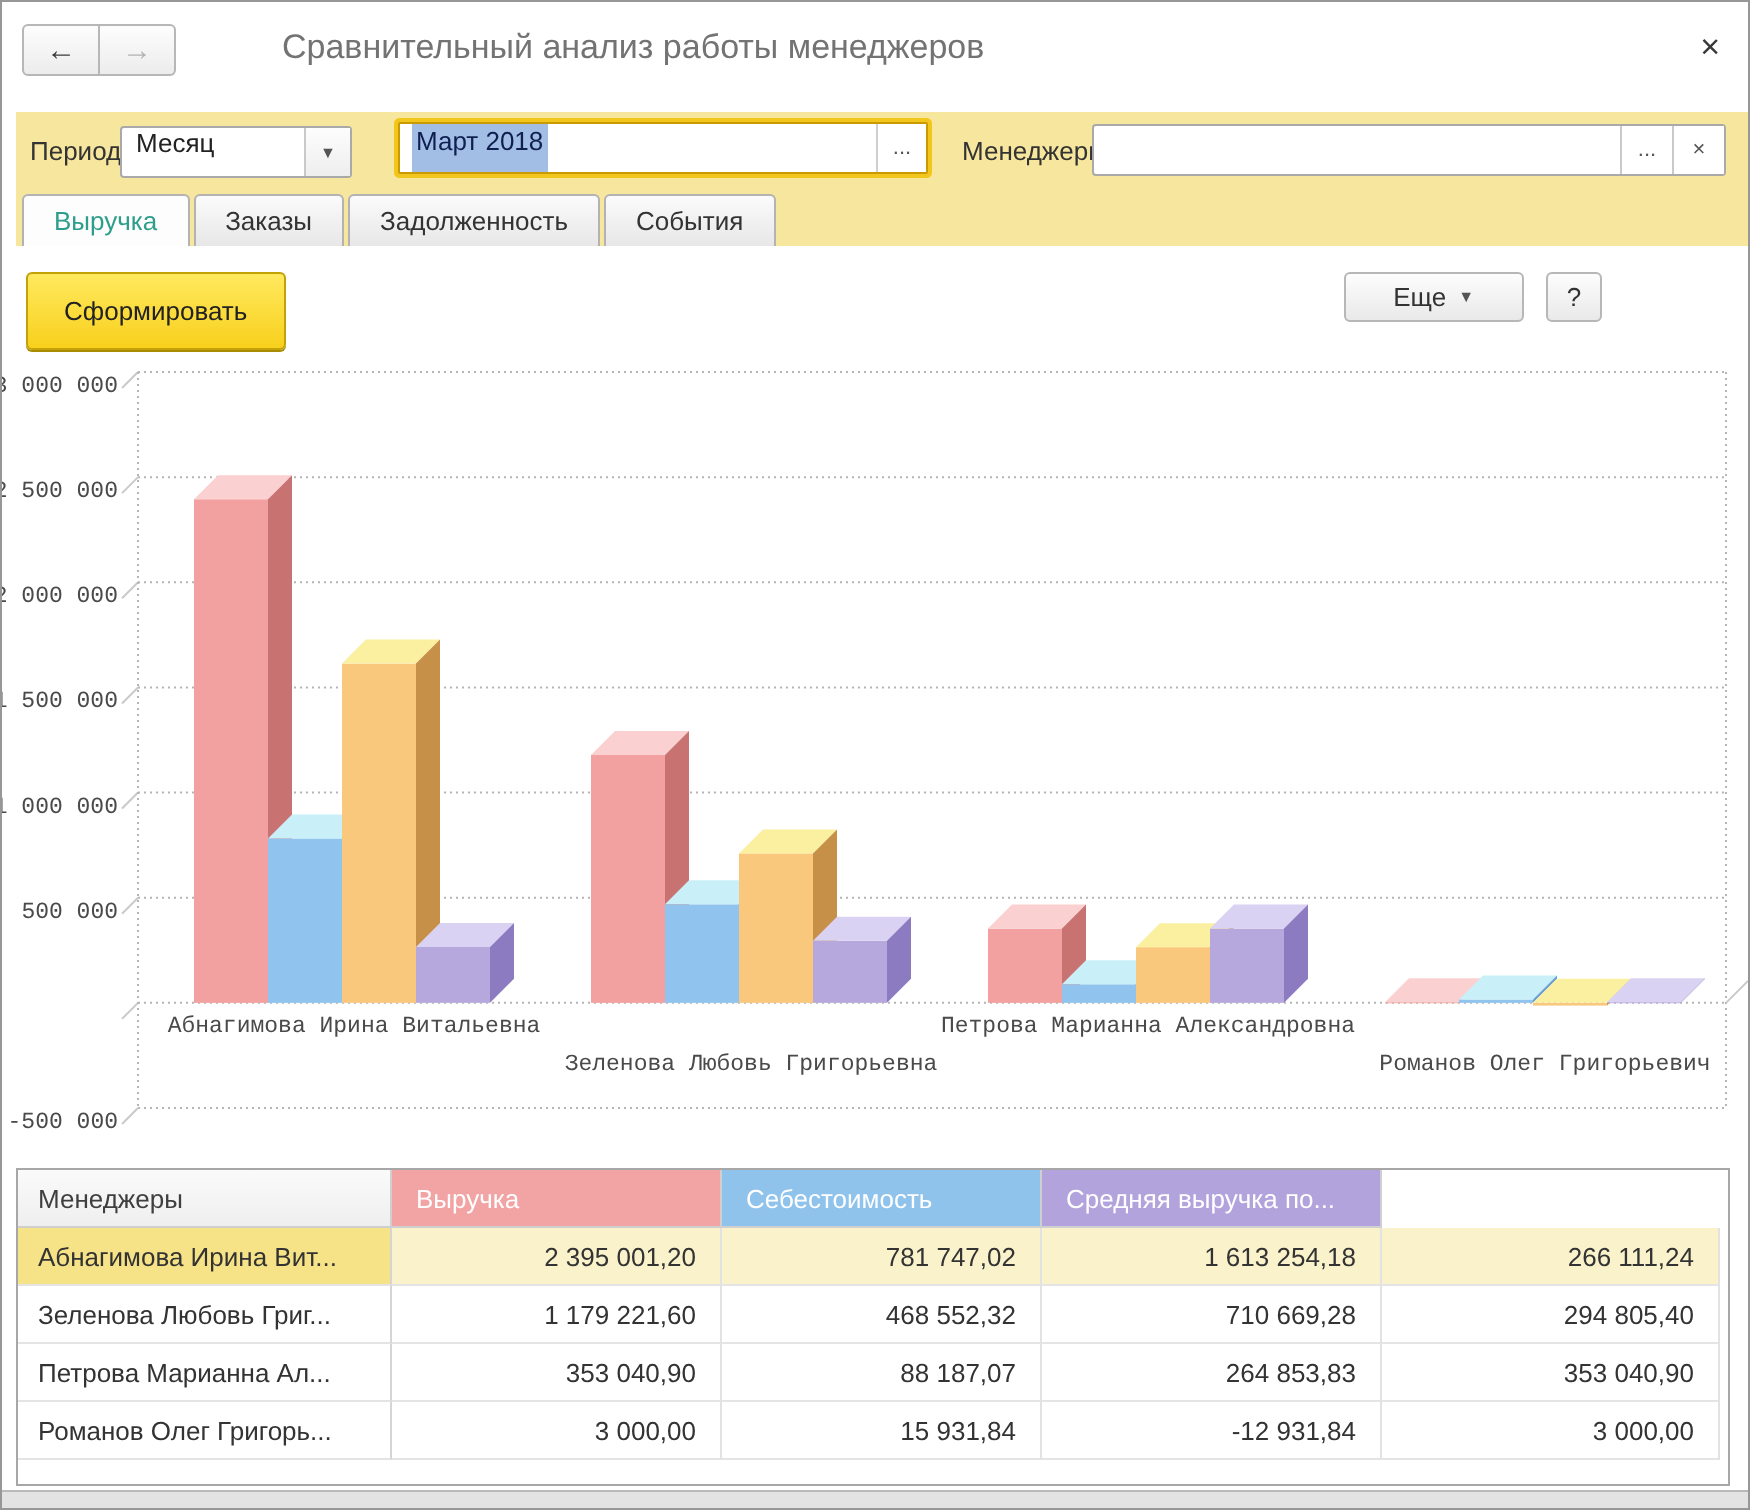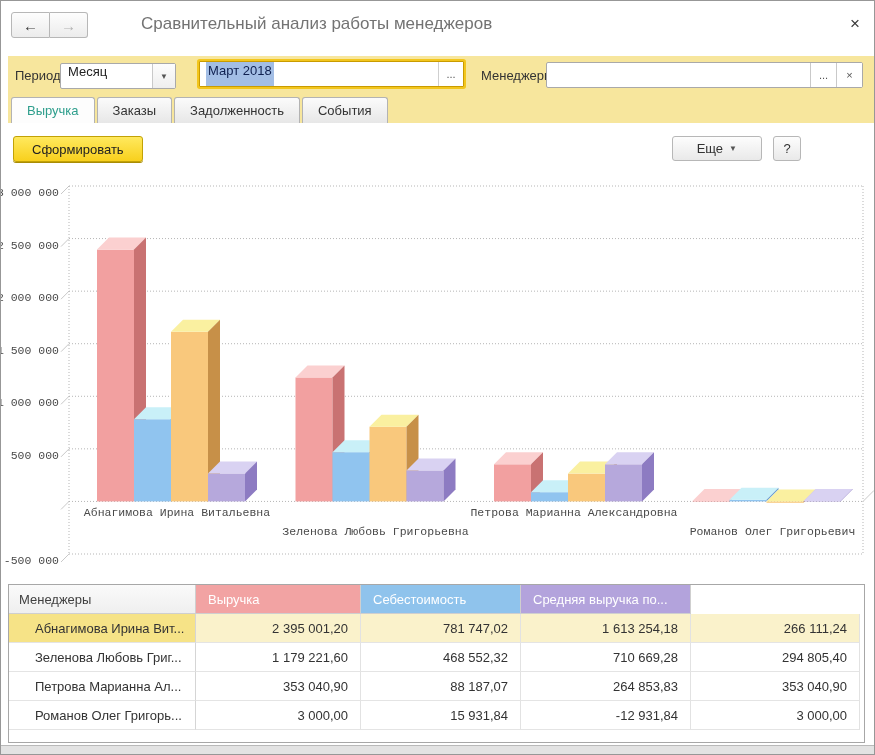--- a/index.html
+++ b/index.html
@@ -36,21 +36,21 @@
                 font-size:11px;color:#555;cursor:pointer;background:#fff;}
   
   .tabs{position:absolute;left:3px;bottom:0;display:flex;}
   .tab{height:25px;border:1px solid #b3b3b3;border-bottom:none;border-radius:3px 3px 0 0;margin-right:2px;
        display:flex;align-items:center;padding:0 15px;font-size:13px;color:#333;cursor:pointer;
        background:linear-gradient(#fbfbfb,#e7e7e7);}
   .tab.active{background:#fdfdfd;color:#2e9e8c;}
 
   
   .toolbar{position:absolute;left:0;top:122px;width:100%;height:50px;background:#fff;}
-  .btn-generate{position:absolute;left:12px;top:13px;height:26px;padding:0 18px;font-size:13px;color:#222;
+  .btn-generate{position:absolute;left:12px;top:13px;height:39px;padding:0 18px;font-size:13px;color:#222;
                 background:linear-gradient(#ffe95e,#f8d01d);border:1px solid #c2a206;border-radius:3px;cursor:pointer;
                 box-shadow:0 1px 0 #a98c04;}
   .btn-more{position:absolute;right:112px;top:13px;height:25px;padding:0 24px;font-size:13px;color:#333;
             background:linear-gradient(#fdfdfd,#e9e9e9);border:1px solid #b7b7b7;border-radius:3px;cursor:pointer;
             display:flex;align-items:center;gap:6px;}
   .btn-more .caret{font-size:8px;color:#555;}
   .btn-help{position:absolute;right:73px;top:13px;width:28px;height:25px;font-size:13px;color:#333;
             background:linear-gradient(#fdfdfd,#e9e9e9);border:1px solid #b7b7b7;border-radius:3px;cursor:pointer;
             display:flex;align-items:center;justify-content:center;}
 
@@ -59,21 +59,21 @@
 
   
   .datatable{position:absolute;left:7px;top:583px;width:855px;border:1px solid #a7a7a7;background:#fff;}
   .trow{display:grid;grid-template-columns:187px 165px 160px 170px 169px;}
   .th{height:29px;display:flex;align-items:center;font-size:13px;border-right:1px solid #cfcfcf;
       border-bottom:1px solid #cfcfcf;box-sizing:border-box;cursor:pointer;}
   .th.namehead{background:linear-gradient(#fafafa,#efefef);color:#3f3f3f;padding-left:10px;}
   .th.colored{color:#fff;padding-left:12px;}
   .td{height:29px;display:flex;align-items:center;font-size:13px;color:#333;border-right:1px solid #e2e2e2;
       border-bottom:1px solid #e4e4e4;box-sizing:border-box;cursor:default;}
-  .td.name{padding-left:26px;border-right:1px solid #d5d5d5;white-space:nowrap;overflow:hidden;}
+  .td.name{padding-left:10px;border-right:1px solid #d5d5d5;white-space:nowrap;overflow:hidden;}
   .td.num{justify-content:flex-end;padding-right:12px;}
   .trow.selected .td{background:#faf2cb;}
   .trow.selected .td.name{background:#f6e387;}
   .emptystrip{height:12px;}
 
   .bottomstrip{position:absolute;left:0;bottom:0;width:100%;height:8px;background:#e3e3e3;border-top:1px solid #b9b9b9;}
 </style>
 </head>
 <body>
 

